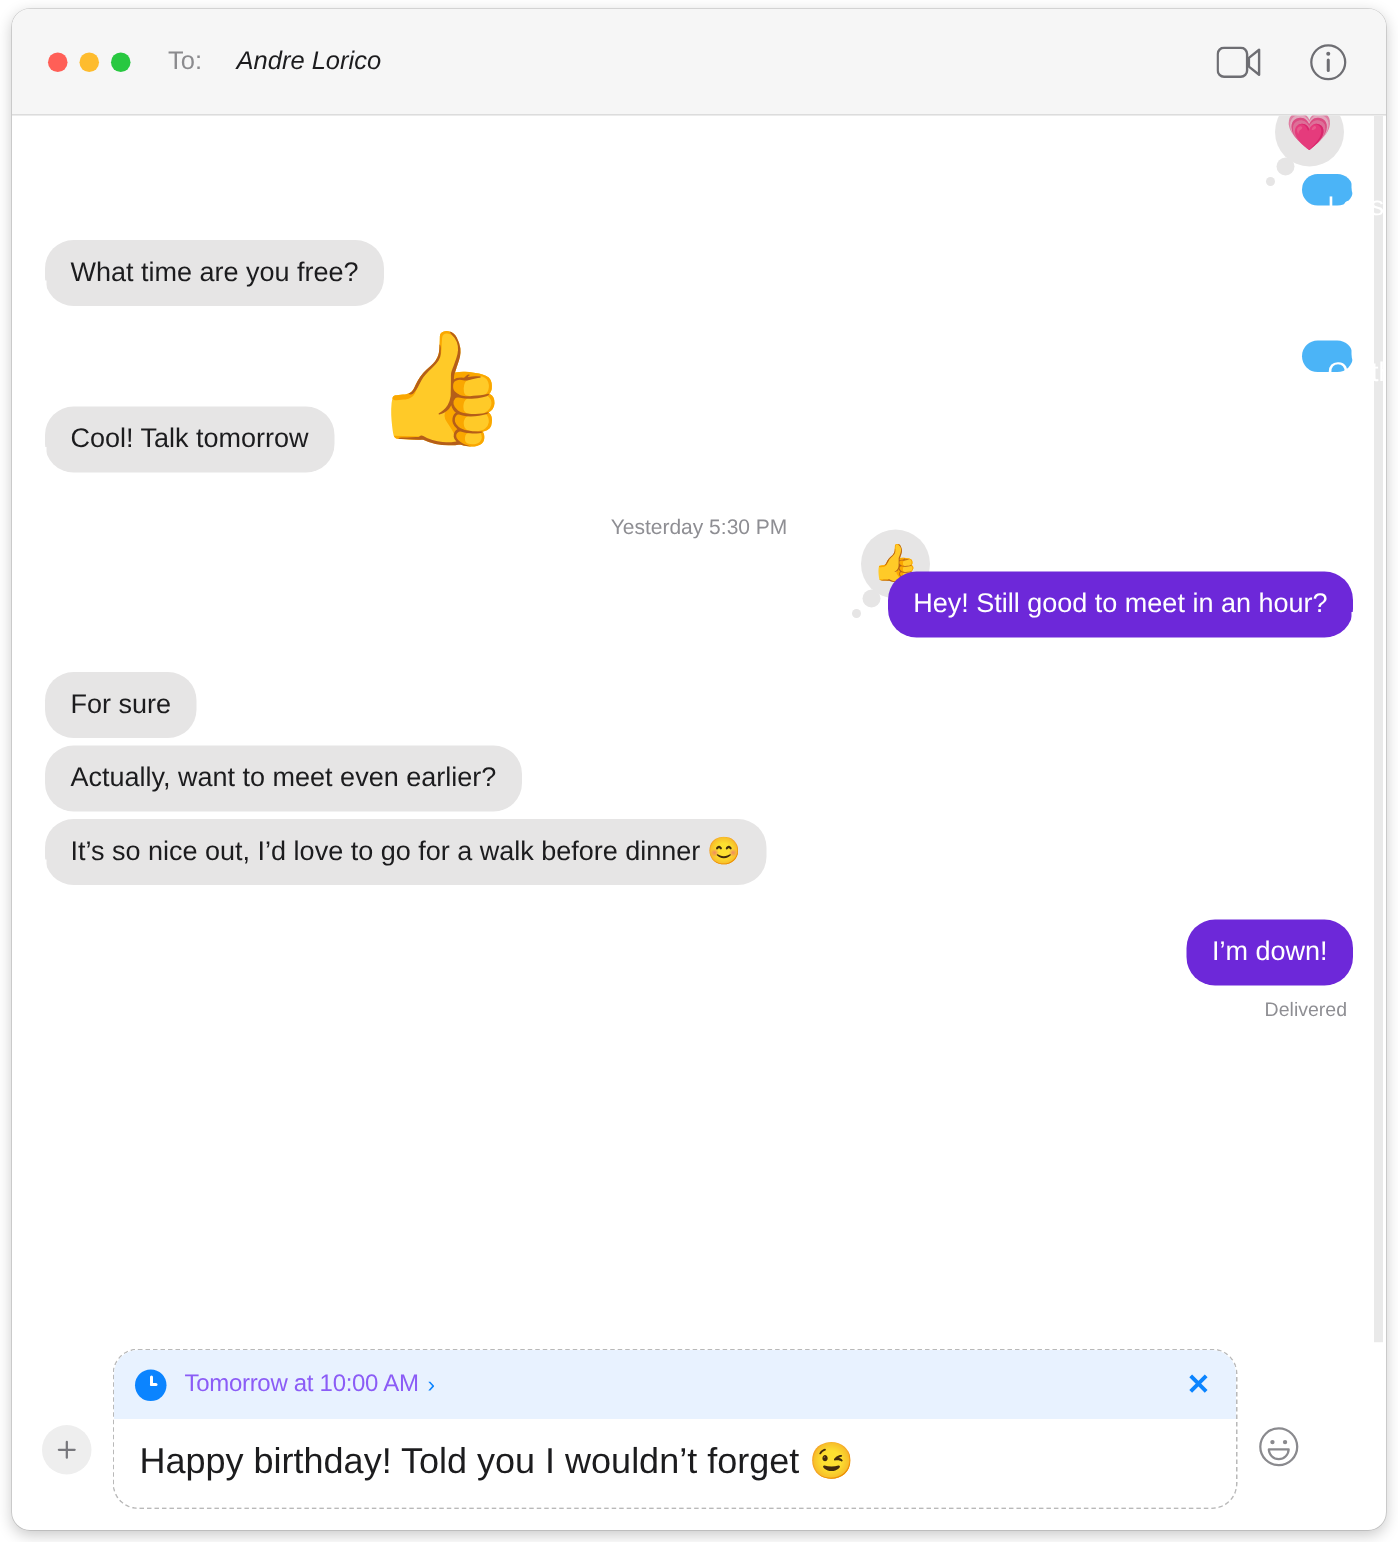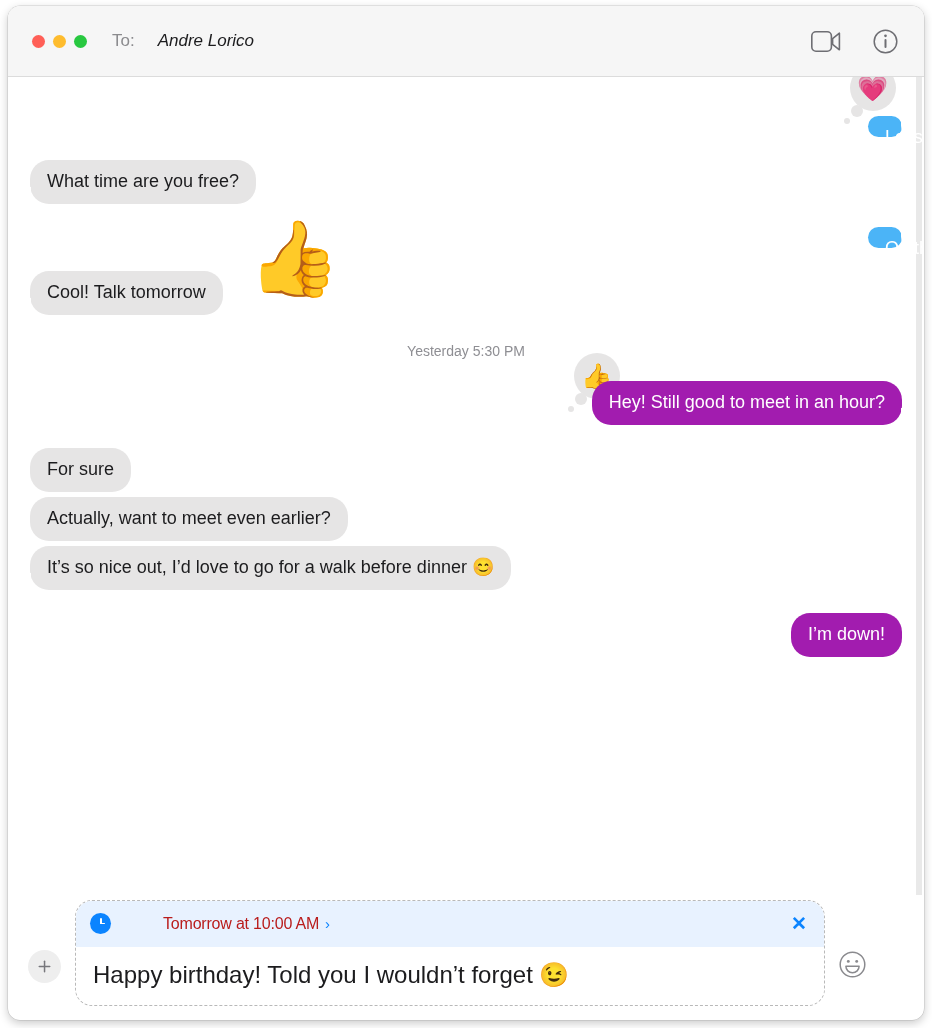--- a/index.html
+++ b/index.html
@@ -81,21 +81,21 @@
   .bubble {
     position: relative;
     max-width: 560px;
     padding: 10px 17px 11px 17px;
     border-radius: 19px;
     font-size: 18px;
     line-height: 23px;
     white-space: nowrap;
   }
   .bubble.them { background: #e6e5e5; color: #1c1c1e; }
-  .bubble.me   { background: #a21caf; color: #ffffff; }
+  .bubble.me   { background: #6d28d9; color: #ffffff; }
   .bubble.me.light { background: #4bb4f7; }
 
   
   .bubble.tail-left::after {
     content: "";
     position: absolute;
     left: -6px; bottom: 0;
     width: 18px; height: 17px;
     background: inherit;
     border-bottom-right-radius: 14px;
@@ -237,24 +237,23 @@
   }
   .clock-icon::before {
     content: "";
     position: absolute;
     left: 10px; top: 9.5px;
     width: 5px; height: 1.6px;
     background: #ffffff;
     border-radius: 1px;
   }
   .sendlater-text {
-    color: #b91c1c;
+    color: #8b5cf6;
     font-size: 16px;
     letter-spacing: -0.2px;
-    margin-left: 40px;
   }
   .sendlater-chevron { color: #0b84ff; font-size: 15px; margin-left: -6px; }
   .sendlater-close {
     margin-left: auto;
     color: #0b84ff;
     font-size: 19px;
     font-weight: 600;
   }
   .compose-text {
     padding: 14px 17px 16px 17px;
@@ -351,20 +350,21 @@
 
     <div class="row them">
       <div class="bubble them tail-left">It’s so nice out, I’d love to go for a walk before dinner 😊</div>
     </div>
 
     <div class="row me gap-top">
       <div class="bubble me">I’m down!</div>
     </div>
 
 
+    <div class="delivered">Delivered</div>
   </div>
 
   <div class="compose-bar">
 
     <div class="plus-btn">
       <svg width="15" height="15" viewBox="0 0 15 15">
         <rect x="6.8" y="1.5" width="1.5" height="12" rx="0.75" fill="#77777c"></rect>
         <rect x="1.5" y="6.8" width="12" height="1.5" rx="0.75" fill="#77777c"></rect>
       </svg>
     </div>

